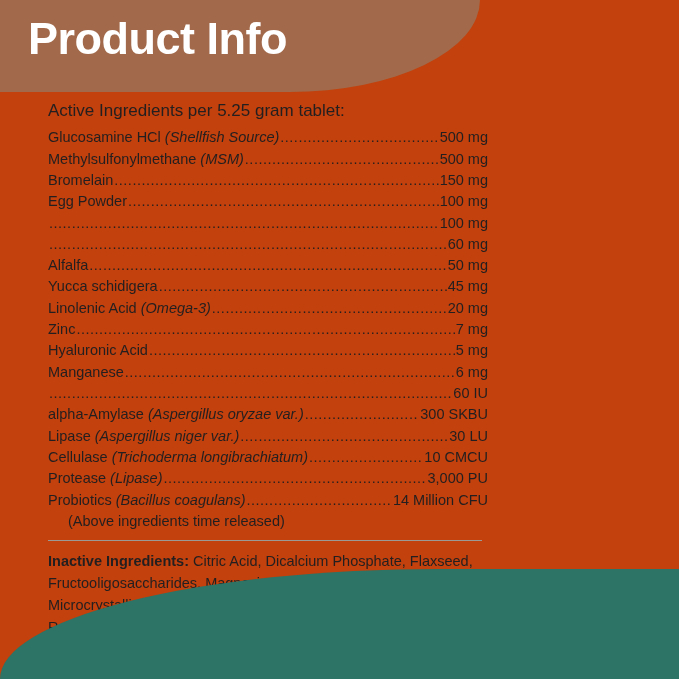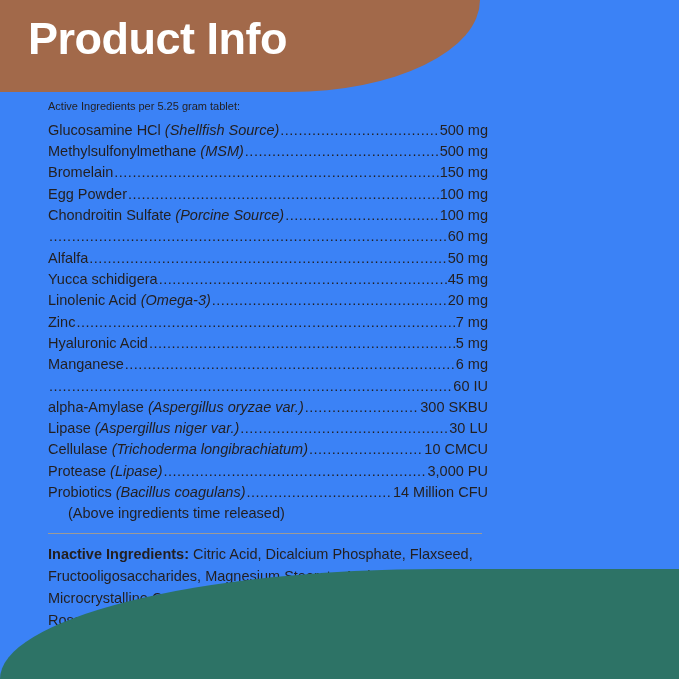--- a/index.html
+++ b/index.html
@@ -10,21 +10,21 @@
     width: 679px;
     height: 679px;
     background: #faf0e6;
     font-family: "Liberation Sans", sans-serif;
     overflow: hidden;
   }
   .page {
     position: relative;
     width: 679px;
     height: 679px;
-    background: #3b82f6;
+    background: #c2410c;
     overflow: hidden;
   }
   
   .header-shape {
     position: absolute;
     top: 0;
     left: 0;
     width: 480px;
     height: 92px;
     background: #a2694a;
@@ -51,21 +51,21 @@
     border-top-left-radius: 440px 110px;
   }
   .content {
     position: absolute;
     top: 100px;
     left: 48px;
     width: 440px;
     color: #231f20;
   }
   .section-title {
-    font-size: 11px;
+    font-size: 17px;
     margin-bottom: 6px;
     line-height: 1.25;
   }
   .ing-list {
     margin: 0;
     padding: 0;
     list-style: none;
   }
   .ing-row {
     display: flex;
@@ -140,21 +140,20 @@
           <span class="ing-name">Bromelain</span>
           <span class="dots">.........................................................................................</span>
           <span class="ing-amount">150 mg</span>
         </li>
         <li class="ing-row">
           <span class="ing-name">Egg Powder</span>
           <span class="dots">.........................................................................................</span>
           <span class="ing-amount">100 mg</span>
         </li>
         <li class="ing-row">
-          <span class="ing-name">Chondroitin Sulfate <i>(Porcine Source)</i></span>
           <span class="dots">.........................................................................................</span>
           <span class="ing-amount">100 mg</span>
         </li>
         <li class="ing-row">
           <span class="dots">.........................................................................................</span>
           <span class="ing-amount">60 mg</span>
         </li>
         <li class="ing-row">
           <span class="ing-name">Alfalfa</span>
           <span class="dots">.........................................................................................</span>

